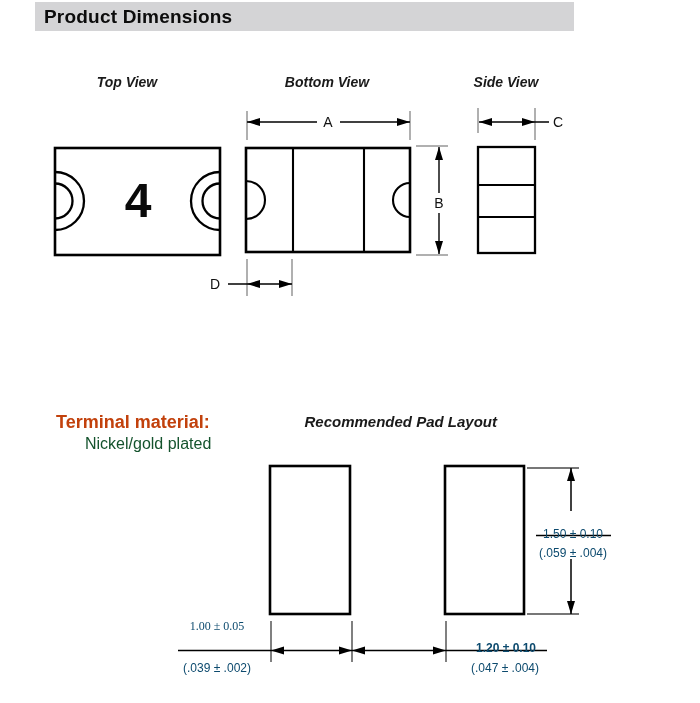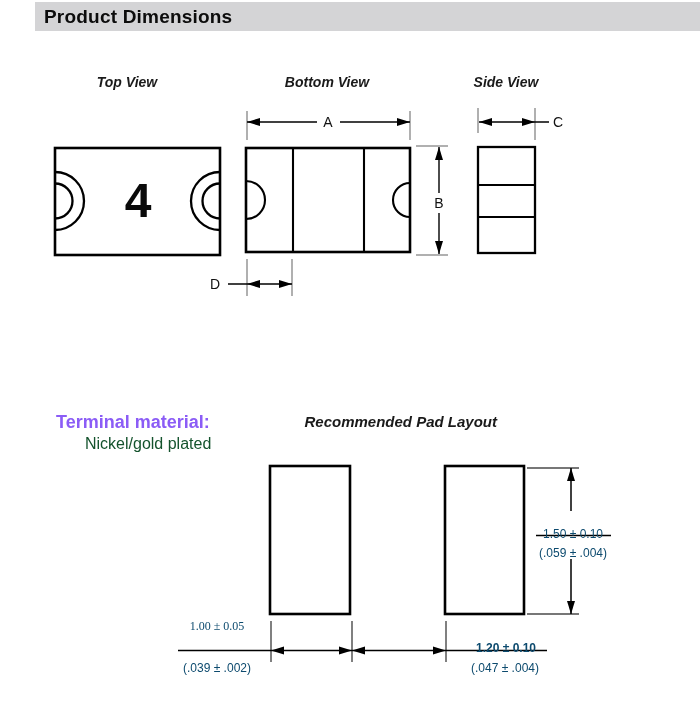--- a/index.html
+++ b/index.html
@@ -5,42 +5,42 @@
   * { margin: 0; padding: 0; box-sizing: border-box; }
   html, body { width: 700px; height: 703px; background: #ffffff; }
   body {
     position: relative;
     font-family: "Liberation Sans", sans-serif;
     color: #111111;
     overflow: hidden;
   }
   .abs { position: absolute; }
   #header-bar {
-    left: 35px; top: 2px; width: 665px; height: 29px;
+    left: 35px; top: 2px; width: 539px; height: 29px;
     background: #d4d4d6;
     display: flex; align-items: center;
     padding-left: 9px;
   }
   #header-bar .title {
     font-size: 19px; font-weight: bold; color: #0c0c0c;
     letter-spacing: 0.2px;
   }
   .view-label {
     font-size: 14px; font-weight: bold; font-style: italic;
     color: #1a1a1a; text-align: center;
   }
   .dim-letter {
     font-size: 14px; color: #111; text-align: center;
     line-height: 18px; height: 18px; background: #ffffff;
   }
   .marking {
     font-size: 48px; font-weight: bold; color: #0a0a0a;
     text-align: center; line-height: 52px;
   }
-  .term-label { font-size: 18px; font-weight: bold; color: #8b5cf6; }
+  .term-label { font-size: 18px; font-weight: bold; color: #c2410c; }
   .term-value { font-size: 16px; color: #14532d; }
   .pad-title {
     font-size: 15px; font-weight: bold; font-style: italic;
     color: #1a1a1a; text-align: right;
   }
   .frac-text {
     font-size: 12px; color: #0c4a6e; text-align: center;
     line-height: 17px; height: 17px; width: 110px; margin-top: 8px;
   }
   svg { position: absolute; left: 0; top: 0; }

